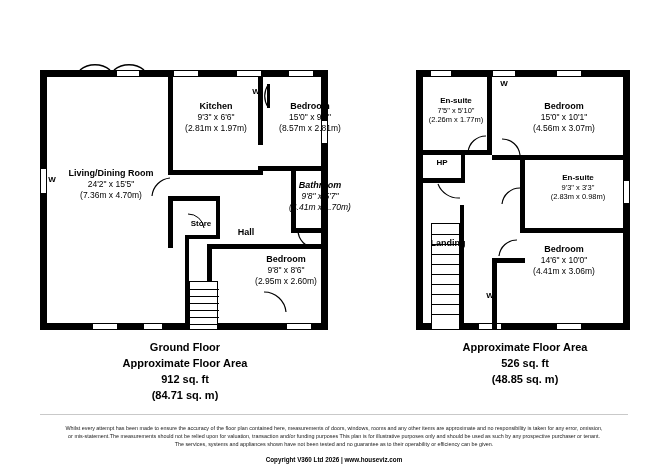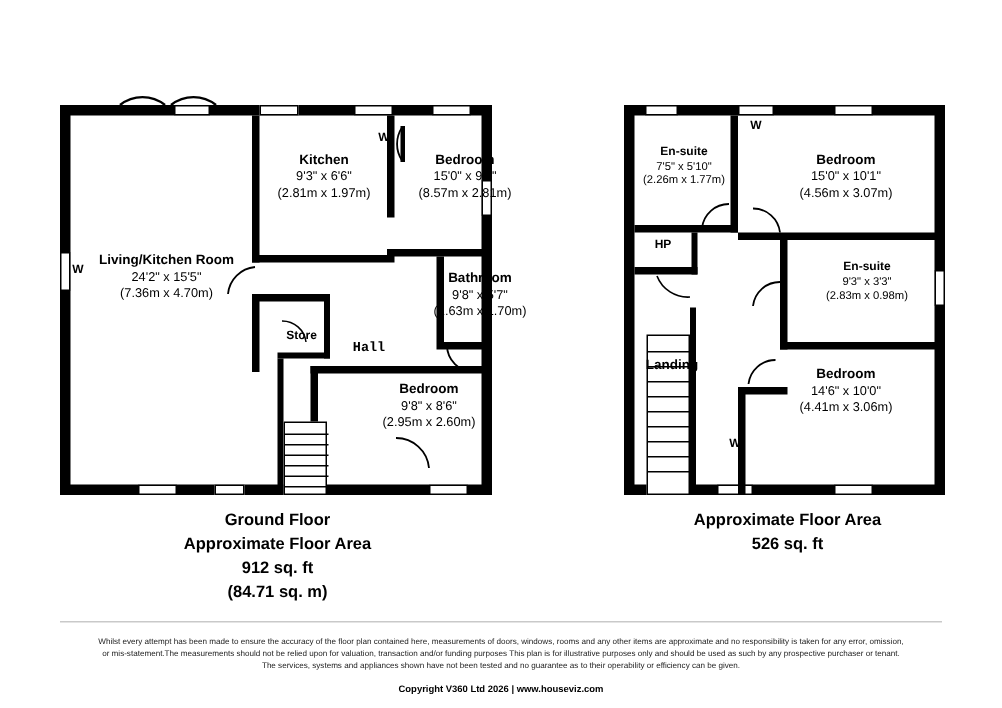--- a/index.html
+++ b/index.html
@@ -181,42 +181,42 @@
       <div class="dm">(2.81m x 1.97m)</div>
     </div>
 
     <div class="rlabel" style="left:268px;top:101px;width:96px;margin-left:-6px;">
       <div class="nm">Bedroom</div>
       <div class="dm">15'0" x 9'3"</div>
       <div class="dm">(8.57m x 2.81m)</div>
     </div>
 
     <div class="rlabel" style="left:53px;top:168px;width:116px;">
-      <div class="nm">Living/Kitchen Room</div>
+      <div class="nm">Living/Dining Room</div>
       <div class="dm">24'2" x 15'5"</div>
       <div class="dm">(7.36m x 4.70m)</div>
     </div>
 
-    <div class="rlabel" style="left:296px;top:180px;width:92px;margin-left:-22px;">
+    <div class="rlabel" style="left:296px;top:180px;width:92px;margin-left:-22px;font-style:italic;">
       <div class="nm">Bathroom</div>
       <div class="dm">9'8" x 5'7"</div>
-      <div class="dm">(1.63m x 1.70m)</div>
+      <div class="dm">(4.41m x 1.70m)</div>
     </div>
 
     <div class="rlabel" style="left:266px;top:254px;width:92px;margin-left:-26px;">
       <div class="nm">Bedroom</div>
       <div class="dm">9'8" x 8'6"</div>
       <div class="dm">(2.95m x 2.60m)</div>
     </div>
 
     <div class="rlabel small" style="left:185px;top:219px;width:32px;">
       <div class="nm">Store</div>
     </div>
 
-    <div class="rlabel" style="left:226px;top:227px;width:40px;font-family:Liberation Mono, monospace;">
+    <div class="rlabel" style="left:226px;top:227px;width:40px;">
       <div class="nm">Hall</div>
     </div>
 
     <div class="caption" style="left:120px;top:340px;width:130px;">
       <div>Ground Floor</div>
       <div>Approximate Floor Area</div>
       <div>912 sq. ft</div>
       <div>(84.71 sq. m)</div>
     </div>
   </div>
@@ -319,20 +319,21 @@
       <div class="nm">Landing</div>
     </div>
 
     <div class="rlabel small" style="left:428px;top:158px;width:28px;">
       <div class="nm">HP</div>
     </div>
 
     <div class="caption" style="left:455px;top:340px;width:140px;">
       <div>Approximate Floor Area</div>
       <div>526 sq. ft</div>
+      <div>(48.85 sq. m)</div>
     </div>
   </div>
 
   <div class="hr"></div>
   <div class="disclaimer">
     <div>Whilst every attempt has been made to ensure the accuracy of the floor plan contained here, measurements of doors, windows, rooms and any other items are approximate and no responsibility is taken for any error, omission,</div>
     <div>or mis-statement.The measurements should not be relied upon for valuation, transaction and/or funding purposes This plan is for illustrative purposes only and should be used as such by any prospective purchaser or tenant.</div>
     <div>The services, systems and appliances shown have not been tested and no guarantee as to their operability or efficiency can be given.</div>
   </div>
   <div class="copy">Copyright V360 Ltd 2026 | www.houseviz.com</div>

